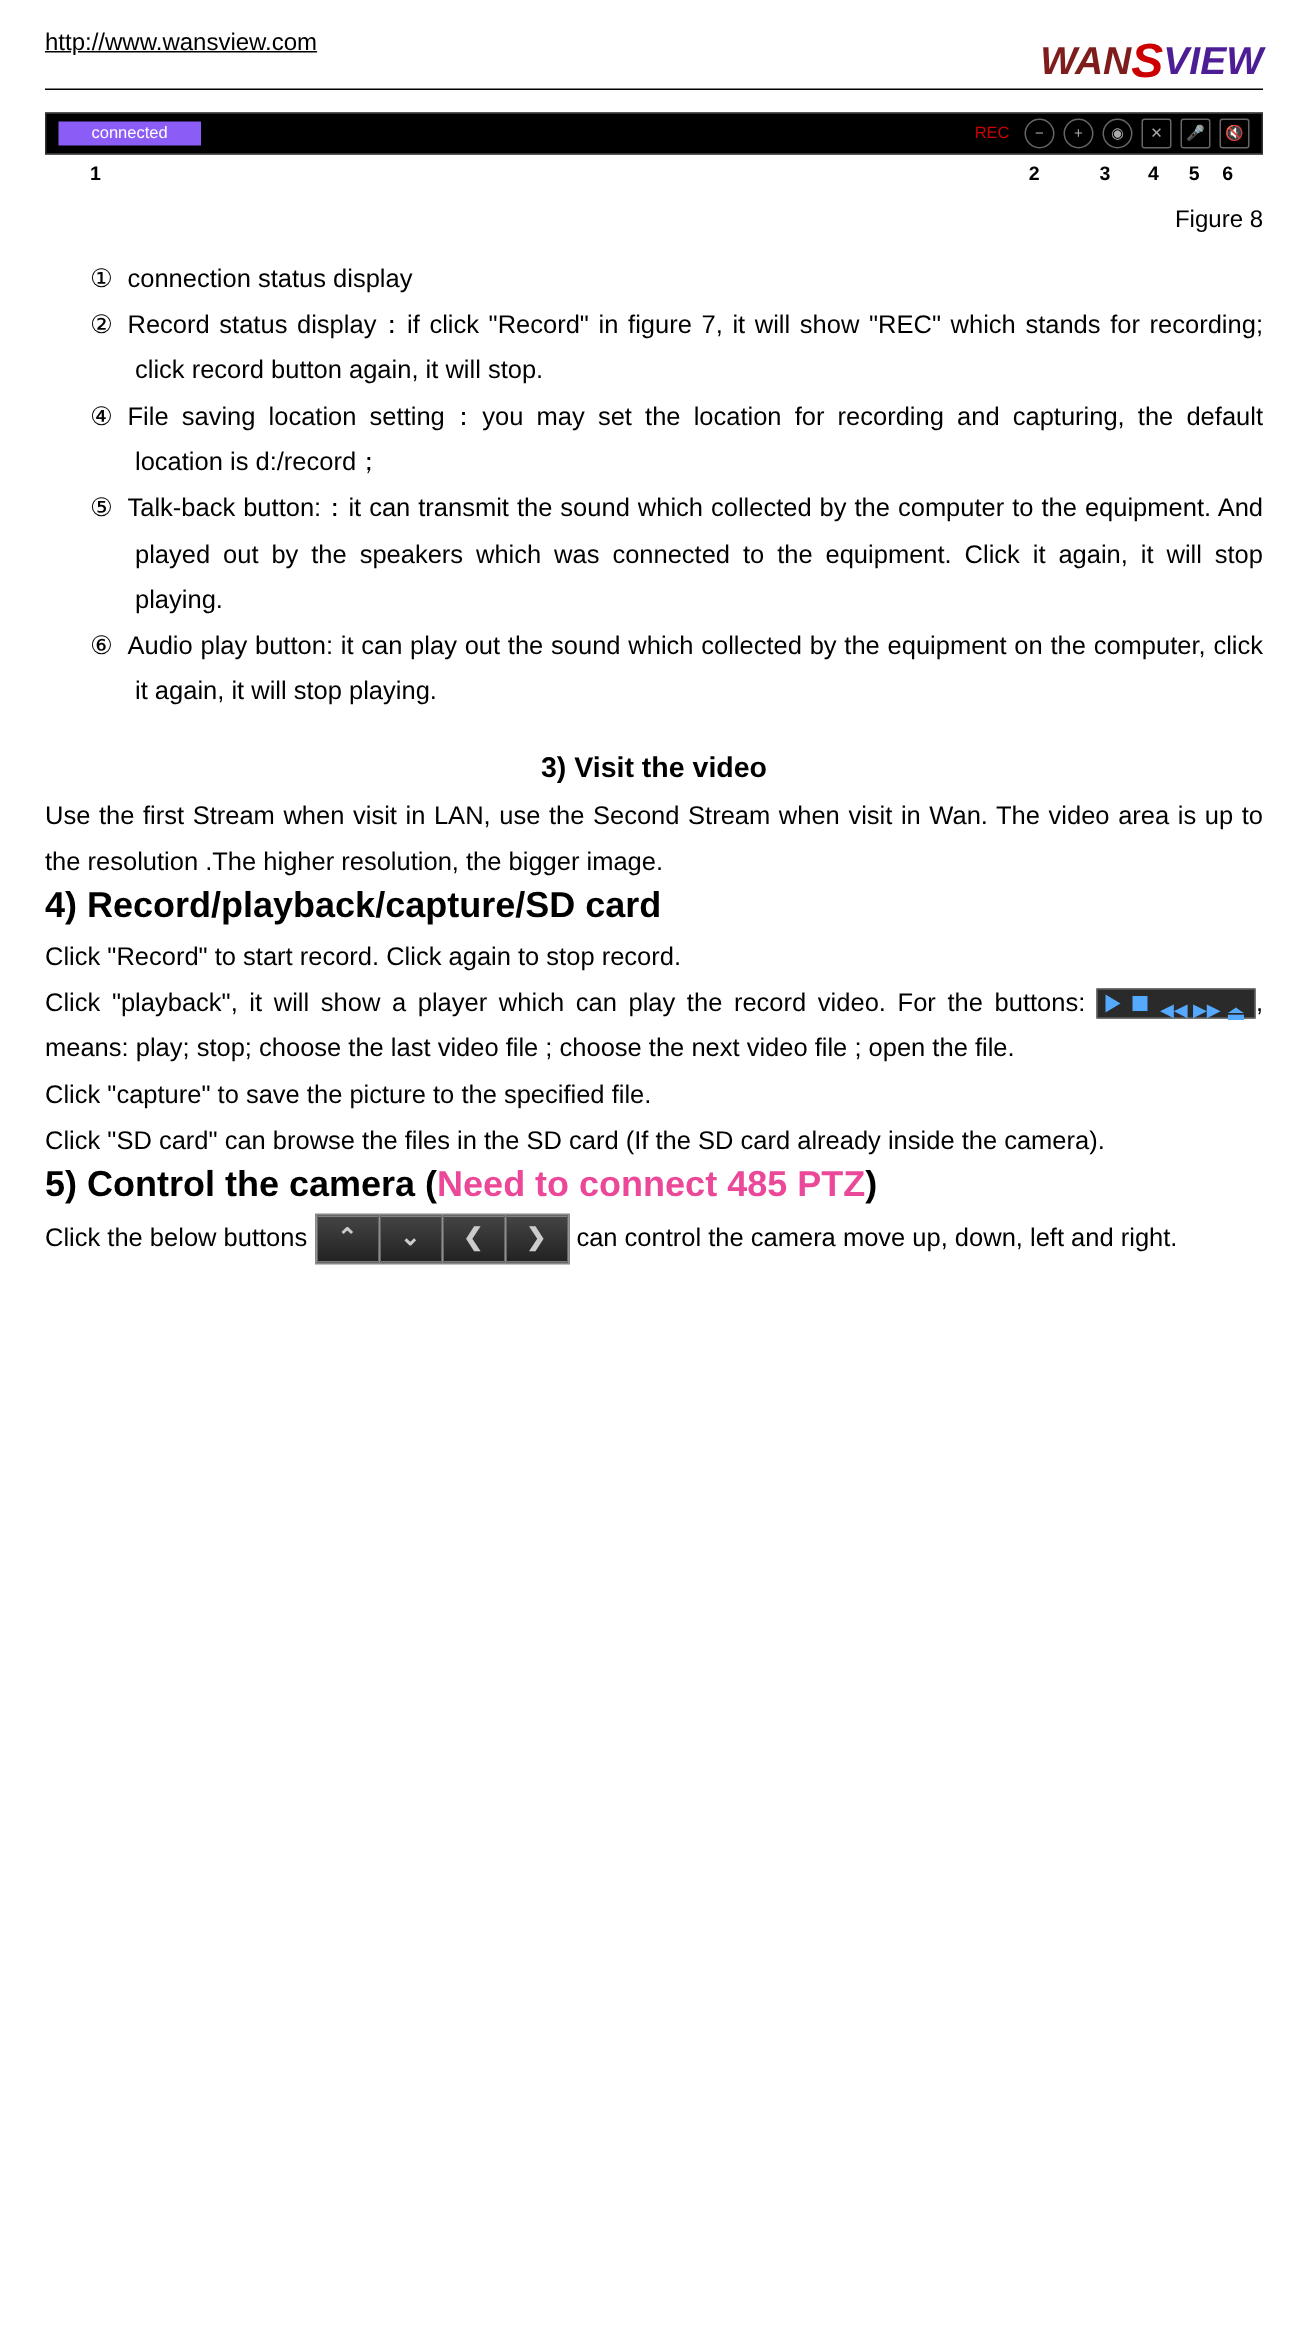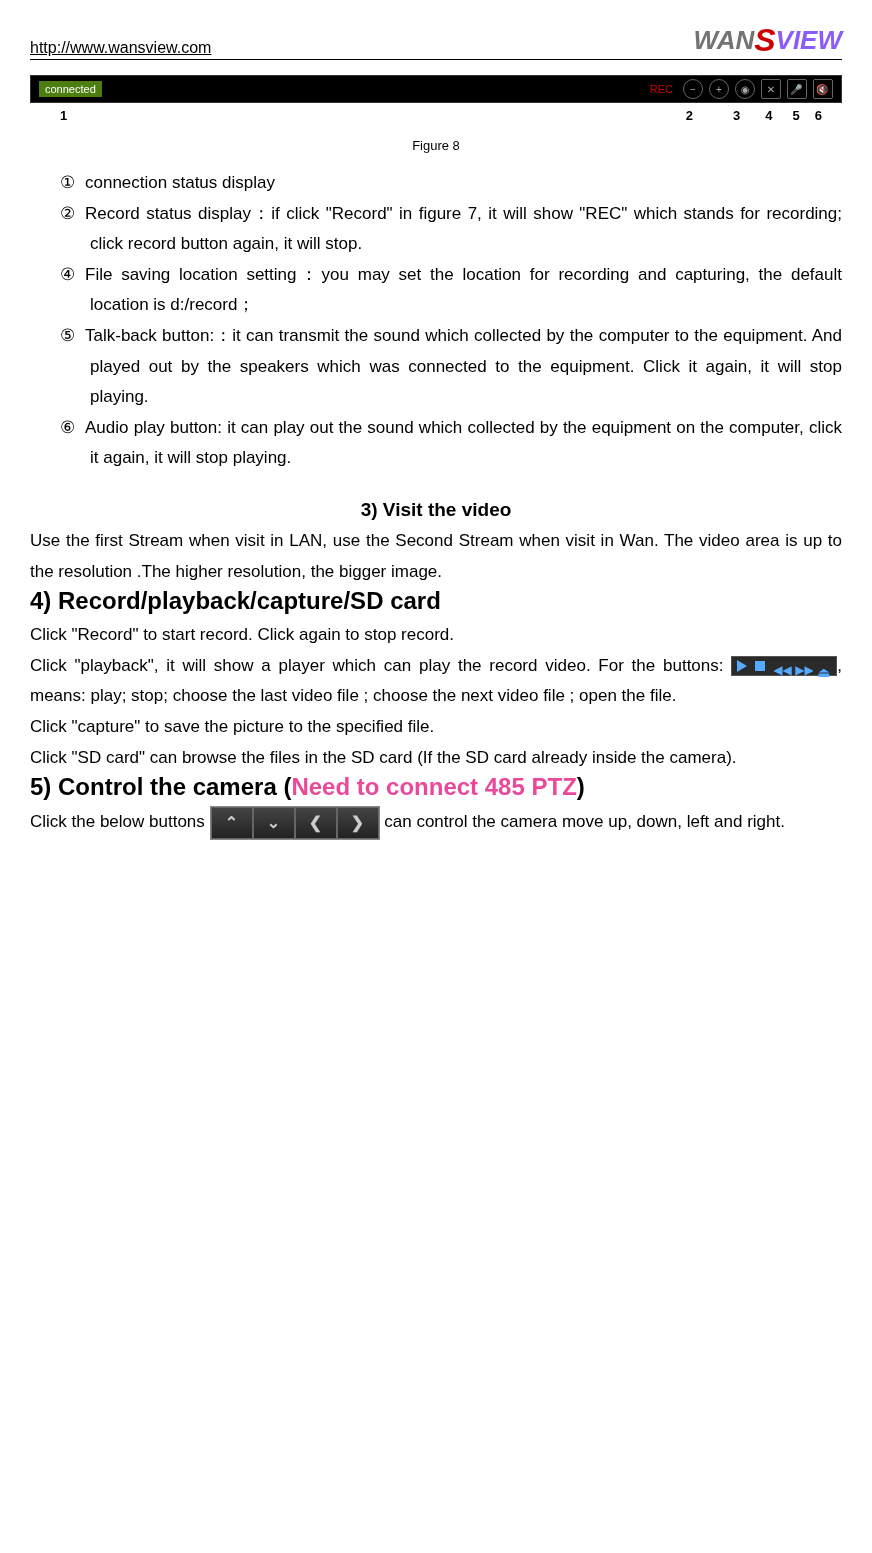--- a/index.html
+++ b/index.html
@@ -9,56 +9,55 @@
       background: #fff;
       width: 872px;
     }
     .page {
       padding: 20px 30px;
       position: relative;
     }
     .header {
       display: flex;
       justify-content: space-between;
-      align-items: flex-end;
       border-bottom: 1px solid #000;
       padding-bottom: 2px;
       margin-bottom: 15px;
     }
     .url {
       font-size: 16px;
       color: #000;
       text-decoration: underline;
     }
     .logo {
       font-size: 26px;
       font-weight: bold;
       font-style: italic;
       letter-spacing: 0px;
     }
-    .logo .wan { color: #737373; }
+    .logo .wan { color: #7f1d1d; }
     .logo .s { color: #c00; font-size: 32px; position: relative; top: 2px; }
-    .logo .view { color: #8b5cf6; }
+    .logo .view { color: #4c1d95; }
     
     .figure-container {
       margin: 10px 0;
     }
     .toolbar {
       background: #000;
       height: 26px;
       display: flex;
       align-items: center;
       border: 1px solid #333;
       position: relative;
     }
     .connected-badge {
-      background: #4d7c0f;
+      background: #8b5cf6;
       color: #fff;
       font-size: 11px;
-      padding: 2px 6px;
+      padding: 2px 22px;
       margin-left: 8px;
     }
     .rec-label {
       color: #c00;
       font-size: 11px;
       position: absolute;
       right: 168px;
     }
     .toolbar-icons {
       position: absolute;
@@ -88,22 +87,22 @@
       font-weight: bold;
     }
     .callout-left { margin-left: 30px; }
     .callout-right { display: flex; gap: 35px; margin-right: 20px; }
     .callout-right span:nth-child(1) { margin-right: 5px; }
     .callout-right span:nth-child(3) { margin-left: -10px; }
     .callout-right span:nth-child(4) { margin-left: -15px; }
     .callout-right span:nth-child(5) { margin-left: -20px; }
     
     .figure-label {
-      text-align: center;
-      font-size: 13px;
+      text-align: right;
+      font-size: 16px;
       margin: 15px 0;
     }
     
     .numbered-list {
       list-style: none;
       padding: 0;
       margin: 0;
     }
     .numbered-list li {
       font-size: 17px;

